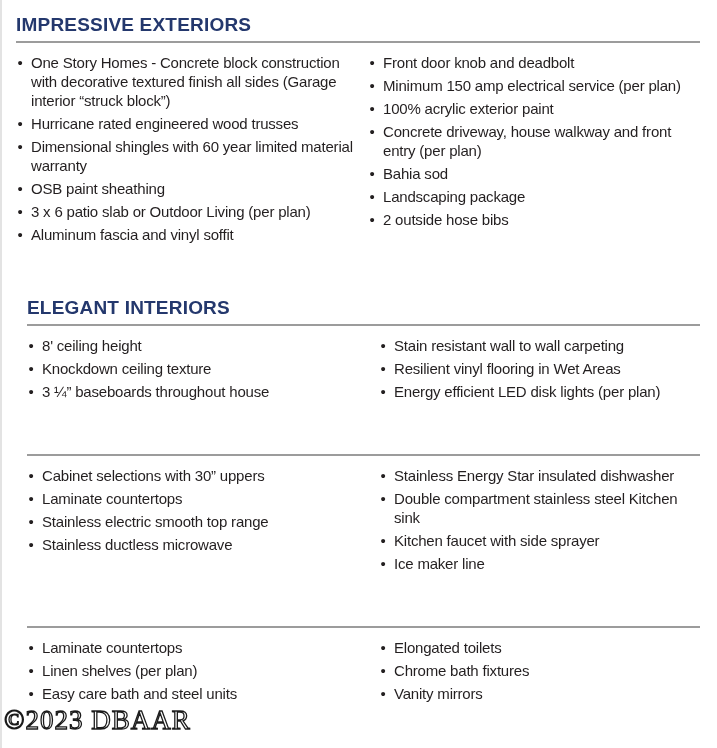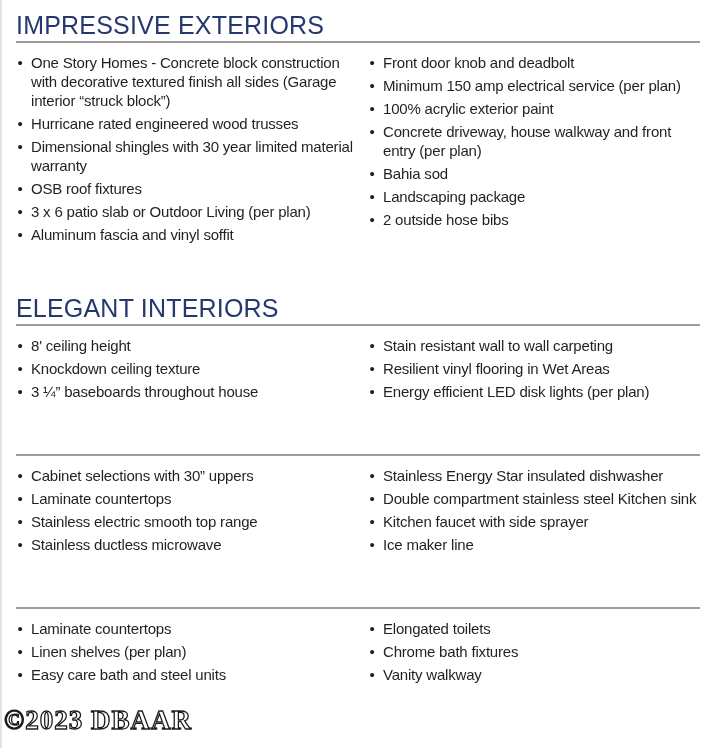--- a/index.html
+++ b/index.html
@@ -11,26 +11,26 @@
     overflow: hidden;
     font-family: "Liberation Sans", sans-serif;
     color: #231f20;
     border-left: 2px solid #e3e3e3;
     box-sizing: border-box;
   }
   .page {
     padding: 14px 17px 0 14px;
   }
   section { display: block; }
-  section + section { margin-top: 49px; }
+  section + section { margin-top: 49px; margin-left: 11px; }
   h2.section-title {
     margin: 0;
-    font-size: 25px;
+    font-size: 19px;
     line-height: 22px;
-    font-weight: normal;
+    font-weight: bold;
     color: #24386d;
     letter-spacing: 0.2px;
   }
   .section-rule {
     height: 2px;
     background: #9c9c9c;
     margin-top: 5px;
   }
   .columns {
     display: flex;
@@ -57,21 +57,21 @@
     width: 8px;
     text-align: center;
     line-height: 19px;
   }
   .item-text { flex: 1 1 auto; }
   .watermark {
     position: absolute;
     left: 2px;
     bottom: 12px;
     font-family: "Liberation Serif", serif;
-    font-weight: bold;
+    font-weight: normal;
     font-size: 27px;
     letter-spacing: 1px;
     color: rgba(255,255,255,0.65);
     -webkit-text-stroke: 1.3px #1a1a1a;
     text-stroke: 1.3px #1a1a1a;
     white-space: nowrap;
     pointer-events: none;
   }
 </style>
 </head>
@@ -87,25 +87,25 @@
           <li>
             <span class="bullet">•</span>
             <span class="item-text">One Story Homes - Concrete block construction with decorative textured finish all sides (Garage interior “struck block”)</span>
           </li>
           <li>
             <span class="bullet">•</span>
             <span class="item-text">Hurricane rated engineered wood trusses</span>
           </li>
           <li>
             <span class="bullet">•</span>
-            <span class="item-text">Dimensional shingles with 30 year limited material warranty</span>
-          </li>
-          <li>
-            <span class="bullet">•</span>
-            <span class="item-text">OSB roof fixtures</span>
+            <span class="item-text">Dimensional shingles with 60 year limited material warranty</span>
+          </li>
+          <li>
+            <span class="bullet">•</span>
+            <span class="item-text">OSB paint sheathing</span>
           </li>
           <li>
             <span class="bullet">•</span>
             <span class="item-text">3 x 6 patio slab or Outdoor Living (per plan)</span>
           </li>
           <li>
             <span class="bullet">•</span>
             <span class="item-text">Aluminum fascia and vinyl soffit</span>
           </li>
         </ul>
@@ -240,21 +240,21 @@
           <li>
             <span class="bullet">•</span>
             <span class="item-text">Elongated toilets</span>
           </li>
           <li>
             <span class="bullet">•</span>
             <span class="item-text">Chrome bath fixtures</span>
           </li>
           <li>
             <span class="bullet">•</span>
-            <span class="item-text">Vanity walkway</span>
+            <span class="item-text">Vanity mirrors</span>
           </li>
         </ul>
     </div>
   </section>
 
 </div>
 
 <div class="watermark">©2023 DBAAR</div>
 
 </body></html>

